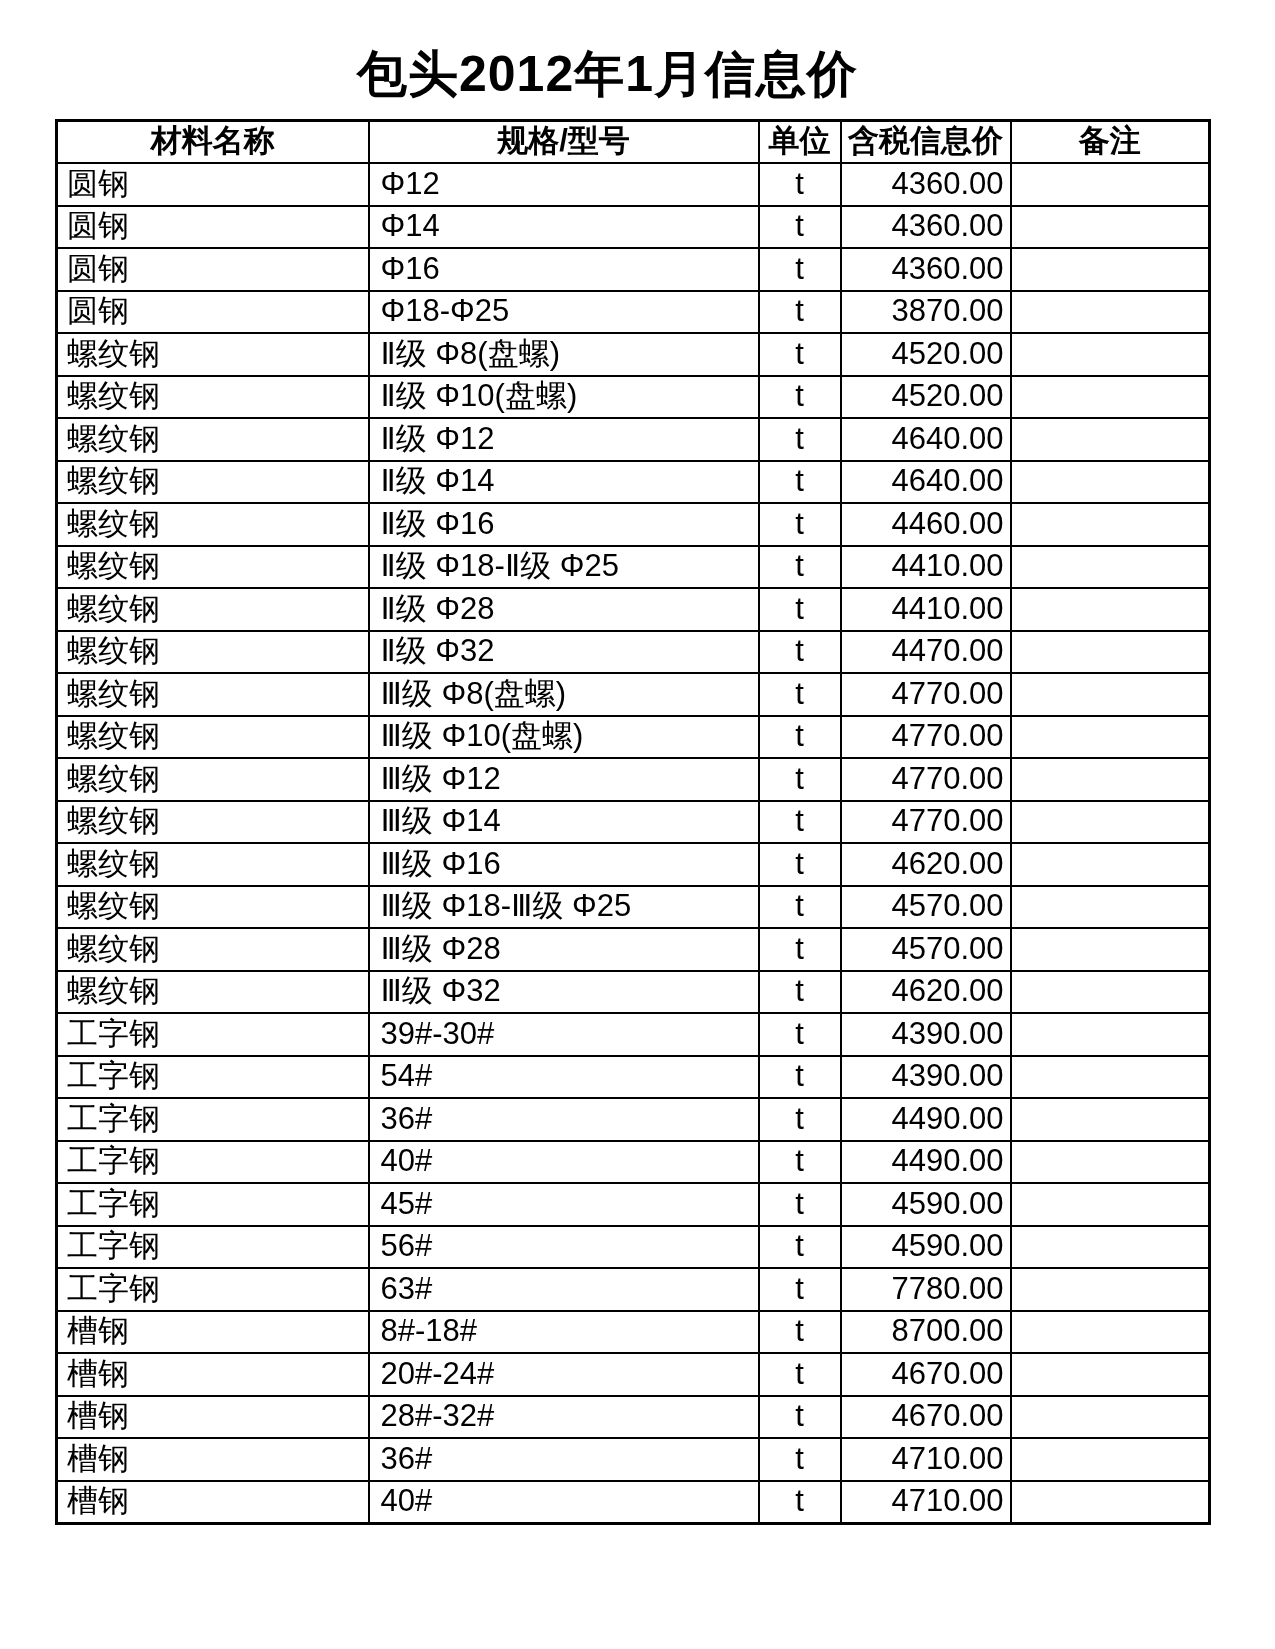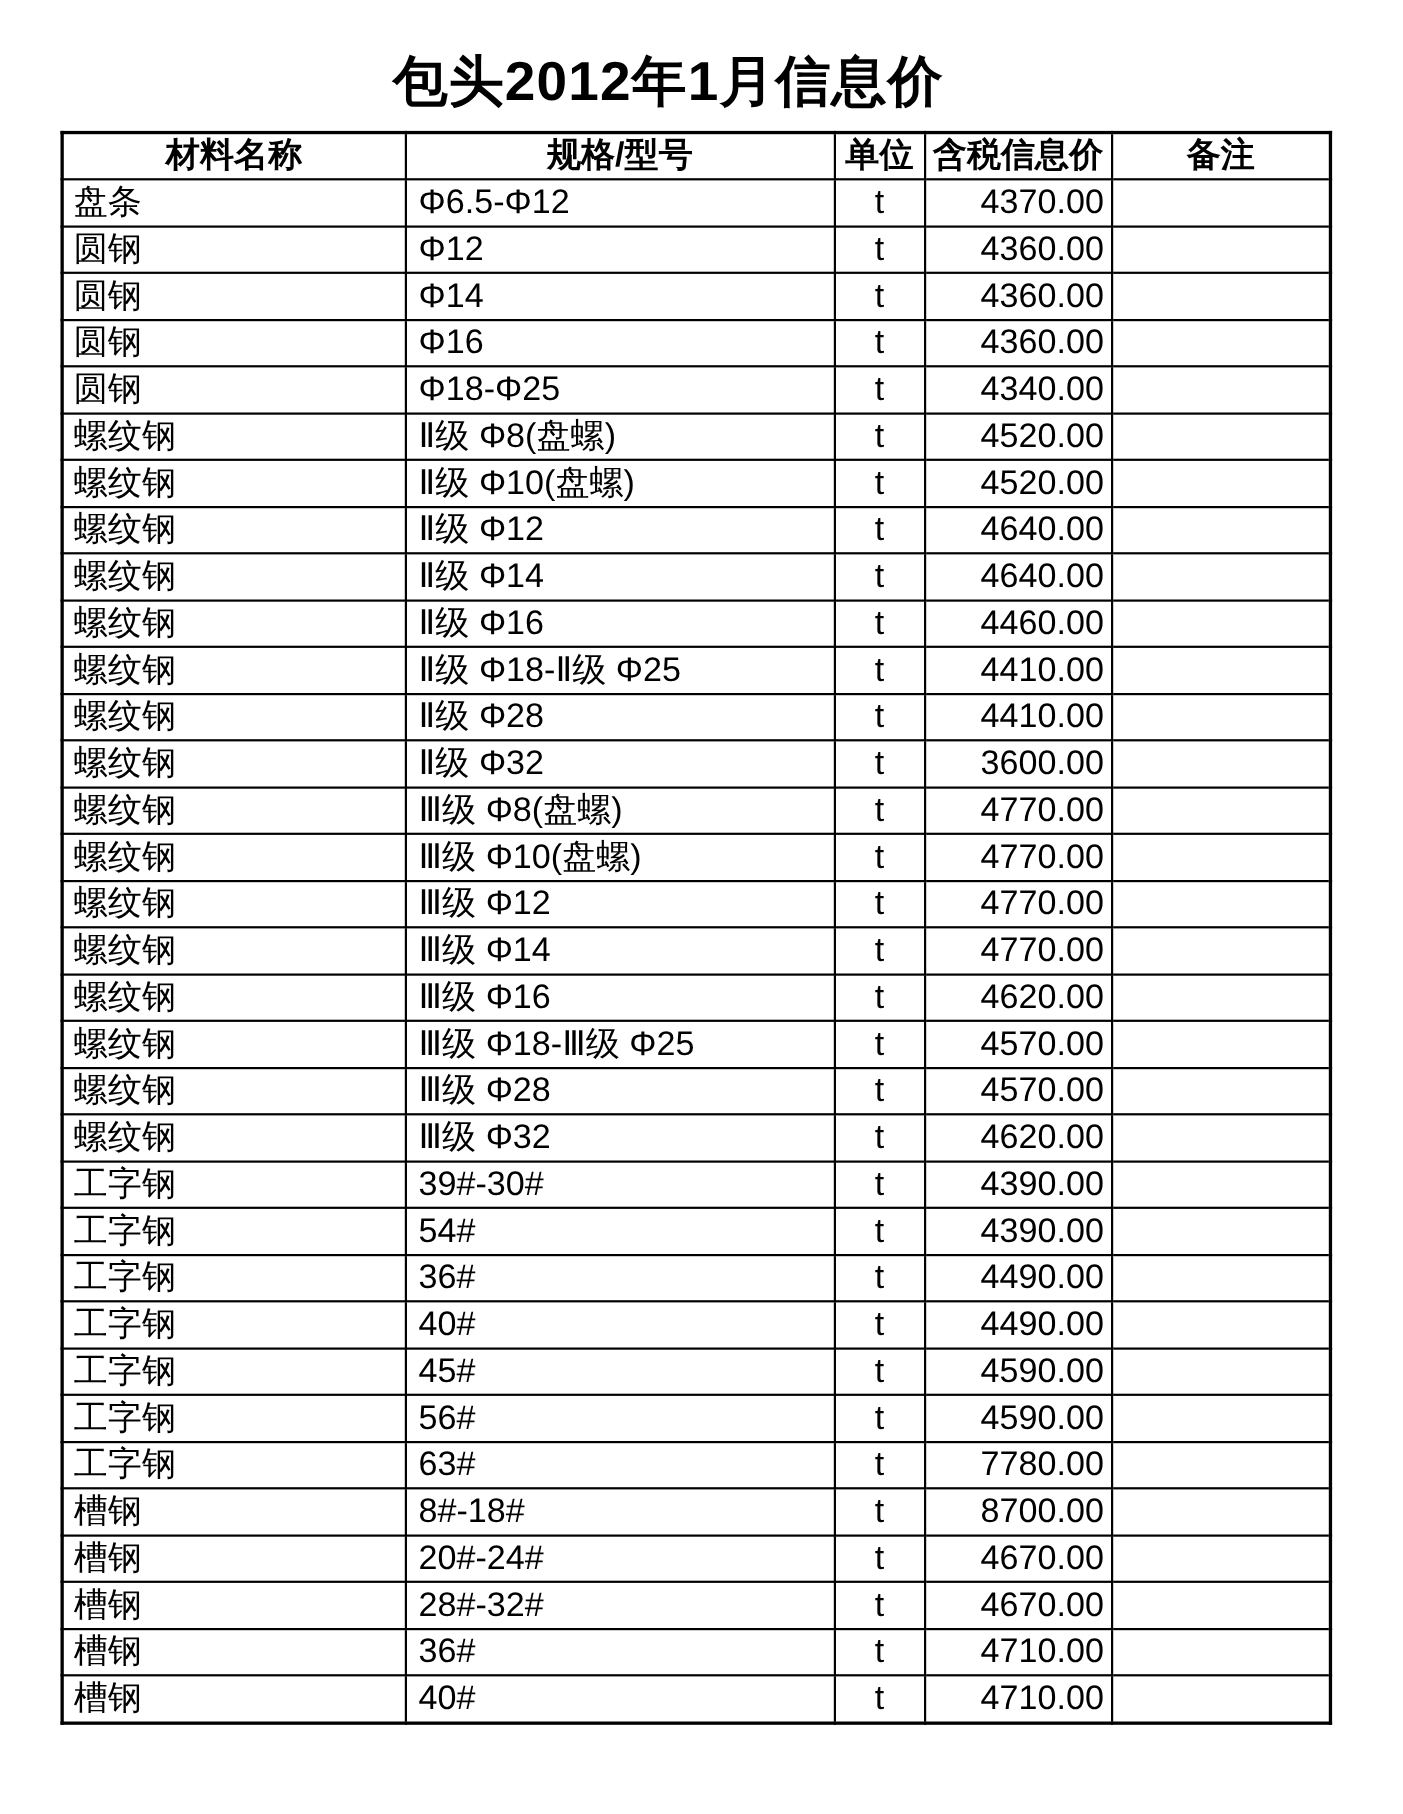--- a/index.html
+++ b/index.html
@@ -81,27 +81,20 @@
     <thead>
       <tr>
         <th>材料名称</th>
         <th>规格/型号</th>
         <th>单位</th>
         <th>含税信息价</th>
         <th>备注</th>
       </tr>
     </thead>
     <tbody>
-    <tr>
-      <td class="c-name">盘条</td>
-      <td class="c-spec">Φ6.5-Φ12</td>
-      <td class="c-unit">t</td>
-      <td class="c-price">4370.00</td>
-      <td class="c-note"></td>
-    </tr>
 
     <tr>
       <td class="c-name">圆钢</td>
       <td class="c-spec">Φ12</td>
       <td class="c-unit">t</td>
       <td class="c-price">4360.00</td>
       <td class="c-note"></td>
     </tr>
 
     <tr>
@@ -117,21 +110,21 @@
       <td class="c-spec">Φ16</td>
       <td class="c-unit">t</td>
       <td class="c-price">4360.00</td>
       <td class="c-note"></td>
     </tr>
 
     <tr>
       <td class="c-name">圆钢</td>
       <td class="c-spec">Φ18-Φ25</td>
       <td class="c-unit">t</td>
-      <td class="c-price">4340.00</td>
+      <td class="c-price">3870.00</td>
       <td class="c-note"></td>
     </tr>
 
     <tr>
       <td class="c-name">螺纹钢</td>
       <td class="c-spec">Ⅱ级 Φ8(盘螺)</td>
       <td class="c-unit">t</td>
       <td class="c-price">4520.00</td>
       <td class="c-note"></td>
     </tr>
@@ -181,21 +174,21 @@
       <td class="c-spec">Ⅱ级 Φ28</td>
       <td class="c-unit">t</td>
       <td class="c-price">4410.00</td>
       <td class="c-note"></td>
     </tr>
 
     <tr>
       <td class="c-name">螺纹钢</td>
       <td class="c-spec">Ⅱ级 Φ32</td>
       <td class="c-unit">t</td>
-      <td class="c-price">3600.00</td>
+      <td class="c-price">4470.00</td>
       <td class="c-note"></td>
     </tr>
 
     <tr>
       <td class="c-name">螺纹钢</td>
       <td class="c-spec">Ⅲ级 Φ8(盘螺)</td>
       <td class="c-unit">t</td>
       <td class="c-price">4770.00</td>
       <td class="c-note"></td>
     </tr>

